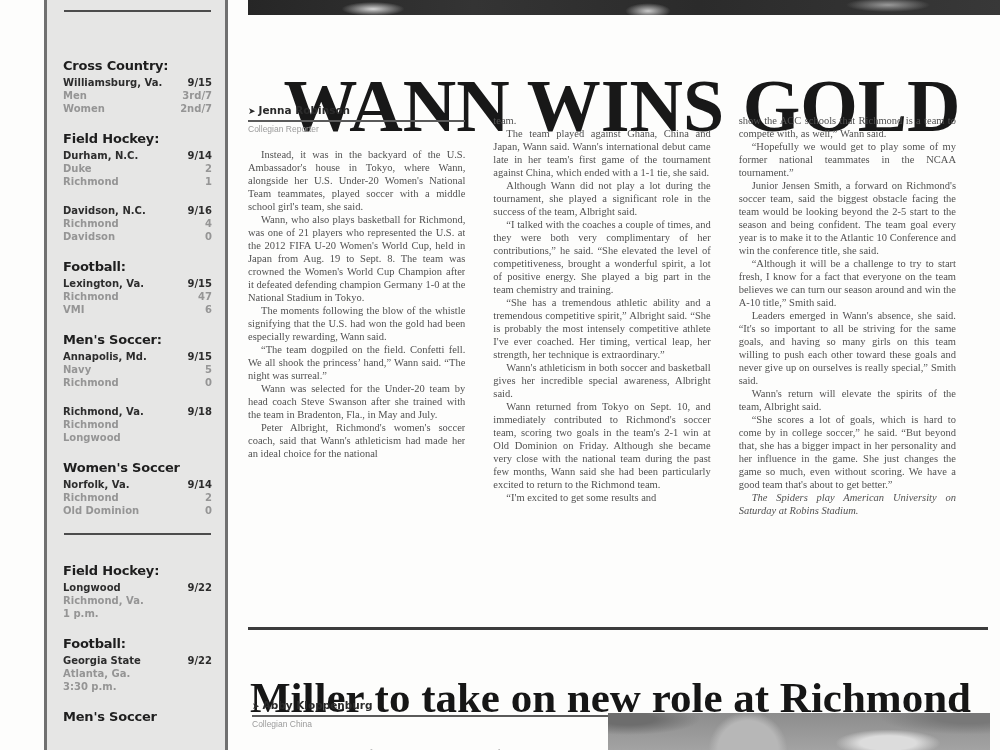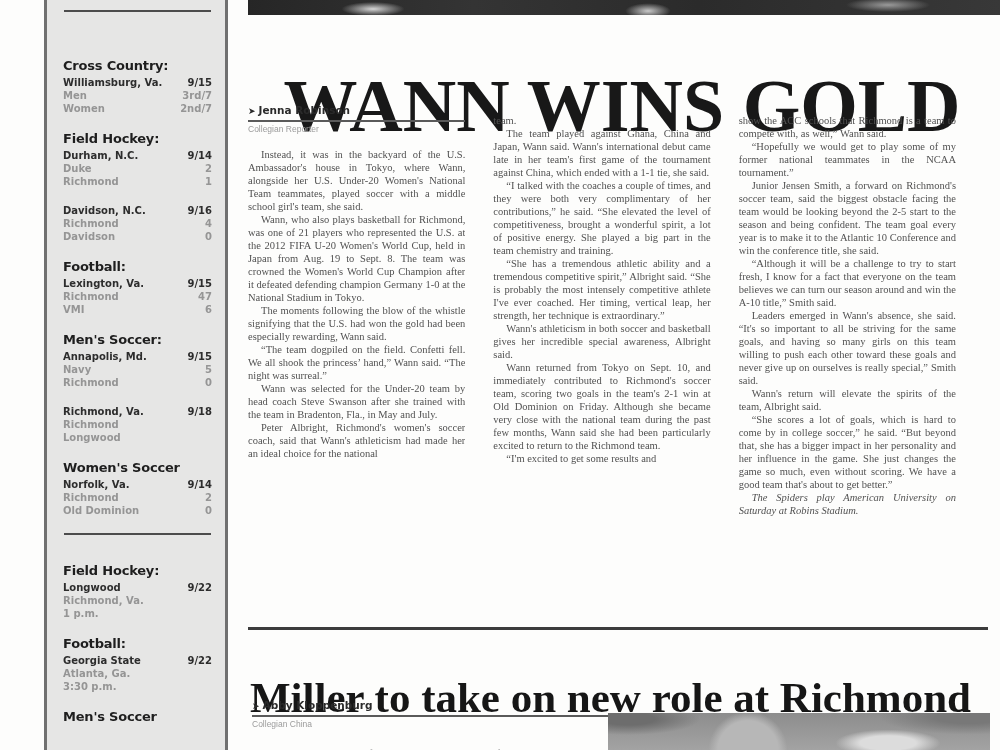--- a/index.html
+++ b/index.html
@@ -252,20 +252,21 @@
         <p class="para">The moments following the blow of the whistle signifying that the U.S. had won the gold had been especially rewarding, Wann said.</p>
         <p class="para">“The team dogpiled on the field. Confetti fell. We all shook the princess’ hand,” Wann said.  “The night was surreal.”</p>
         <p class="para">Wann was selected for the Under-20 team by head coach Steve Swanson after she trained with the team in Bradenton, Fla., in May and July.</p>
         <p class="para">Peter Albright, Richmond's women's soccer coach, said that Wann's athleticism had made her an ideal choice for the national</p>
       </div>
   </div>
   <div class="col">
     <div class="col-body">
         <p class="para no-indent">team.</p>
         <p class="para">The team played against Ghana, China and Japan, Wann said.  Wann's international debut came late in her team's first game of the tournament against China, which ended with a 1-1 tie, she said.</p>
+        <p class="para">Although Wann did not play a lot during the tournament, she played a significant role in the success of the team, Albright said.</p>
         <p class="para">“I talked with the coaches a couple of times, and they were both very complimentary of her contributions,” he said. “She elevated the level of competitiveness, brought a wonderful spirit, a lot of positive energy. She played a big part in the team chemistry and training.</p>
         <p class="para">“She has a tremendous athletic ability and a tremendous competitive spirit,” Albright said. “She is probably the most intensely competitive athlete I've ever coached. Her timing, vertical leap, her strength, her technique is extraordinary.”</p>
         <p class="para">Wann's athleticism in both soccer and basketball gives her incredible special awareness, Albright said.</p>
         <p class="para">Wann returned from Tokyo on Sept. 10, and immediately contributed to Richmond's soccer team, scoring two goals in the team's 2-1 win at Old Dominion on Friday. Although she became very close with the national team during the past few months, Wann said she had been particularly excited to return to the Richmond team.</p>
         <p class="para">“I'm excited to get some results and</p>
       </div>
   </div>
   <div class="col">
     <div class="col-body">
         <p class="para no-indent">show the ACC schools that Richmond is a team to compete with, as well,” Wann said.</p>

